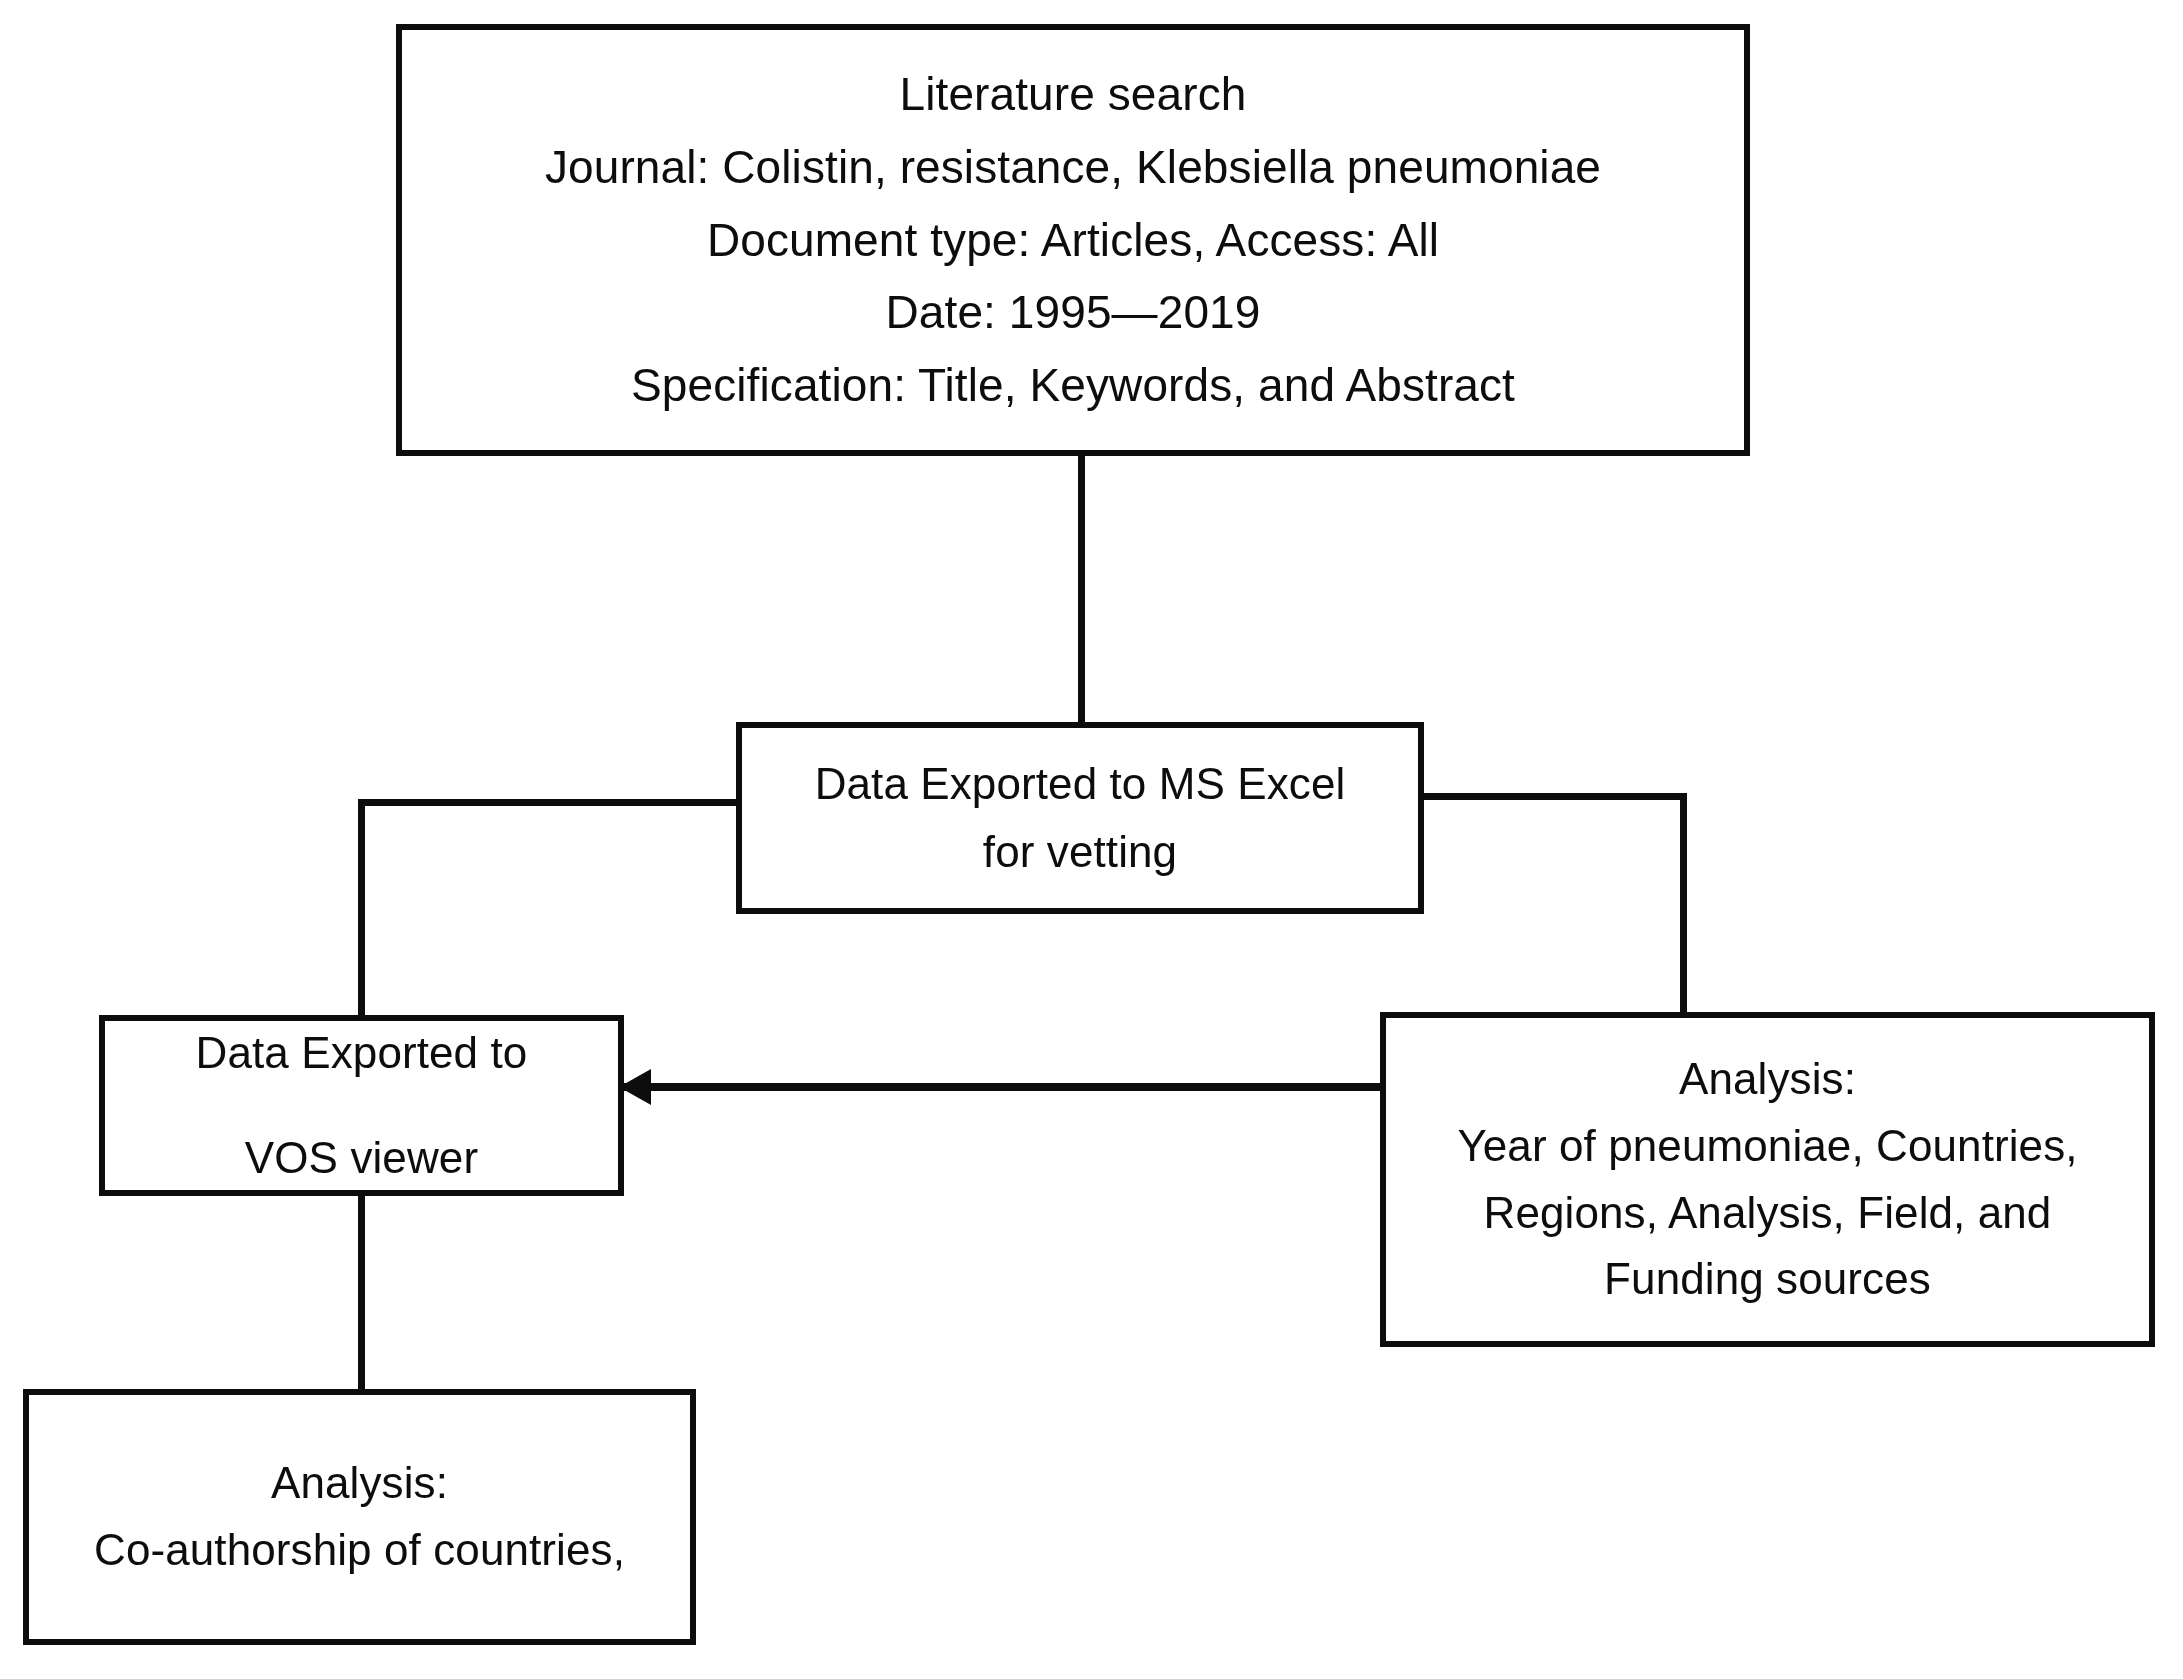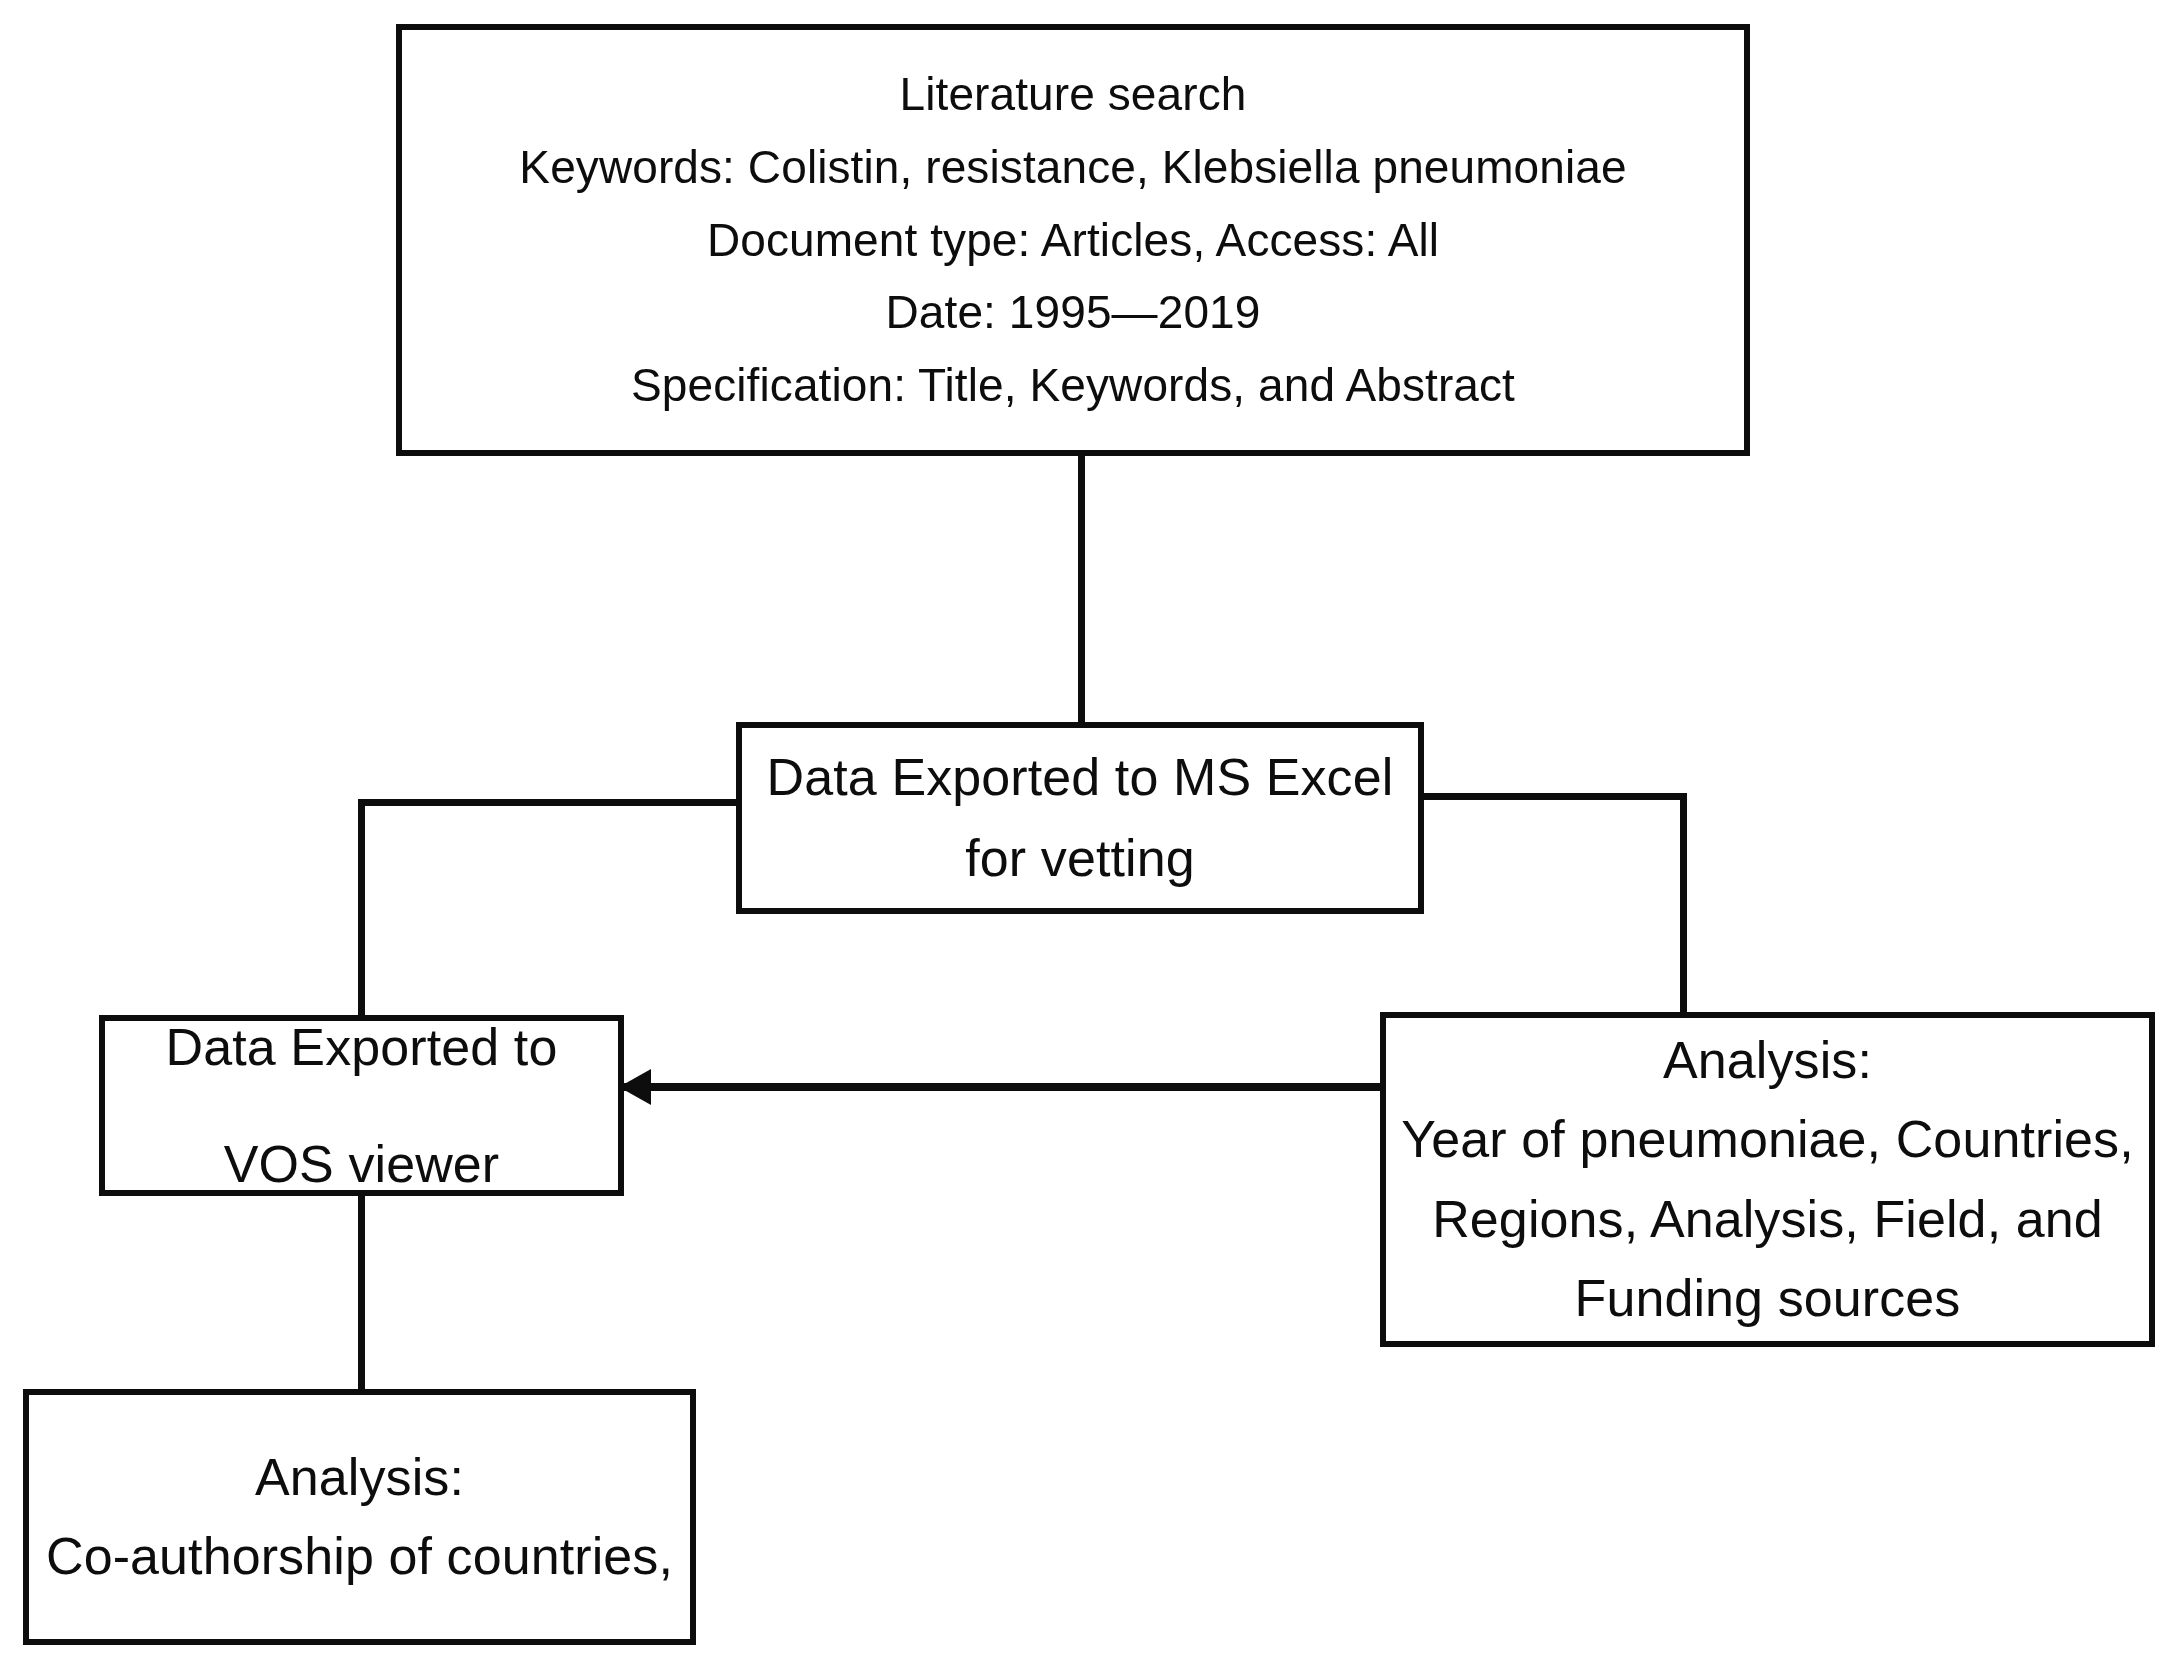--- a/index.html
+++ b/index.html
@@ -25,21 +25,21 @@
     align-items: center;
     justify-content: center;
     text-align: center;
     color: #0d0d0d;
     z-index: 3;
   }
   .node .line {
     display: block;
     width: 100%;
     white-space: nowrap;
-    font-size: 52px;
+    font-size: 44px;
     line-height: 1.42;
     letter-spacing: 0.1px;
   }
 
   
   #node-literature-search {
     left: 396px;  top: 24px;
     width: 1354px; height: 432px;
   }
   #node-literature-search .line { font-size: 46px; line-height: 1.58; }
@@ -122,21 +122,21 @@
   <div class="conn h" id="conn-excel-right-h"></div>
   <div class="conn v" id="conn-excel-right-v"></div>
 
   <div class="conn v" id="conn-vos-to-network"></div>
 
   <div id="conn-analysis-to-vos"></div>
   <div id="arrow-head-left"></div>
 
   <div class="node" id="node-literature-search">
     <span class="line">Literature search</span>
-    <span class="line">Keywords: Colistin, resistance, Klebsiella pneumoniae</span>
+    <span class="line">Journal: Colistin, resistance, Klebsiella pneumoniae</span>
     <span class="line">Document type: Articles, Access: All</span>
     <span class="line">Date: 1995—2019</span>
     <span class="line">Specification: Title, Keywords, and Abstract</span>
   </div>
 
   <div class="node" id="node-excel-export">
     <span class="line">Data Exported to MS Excel</span>
     <span class="line">for vetting</span>
   </div>
 

